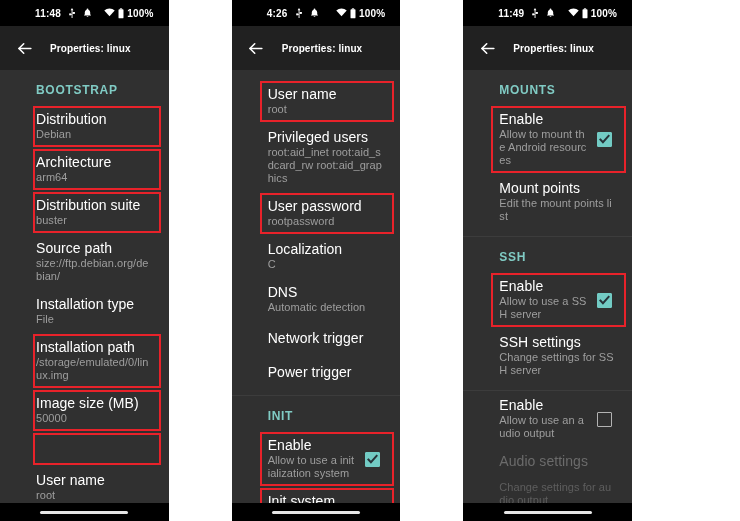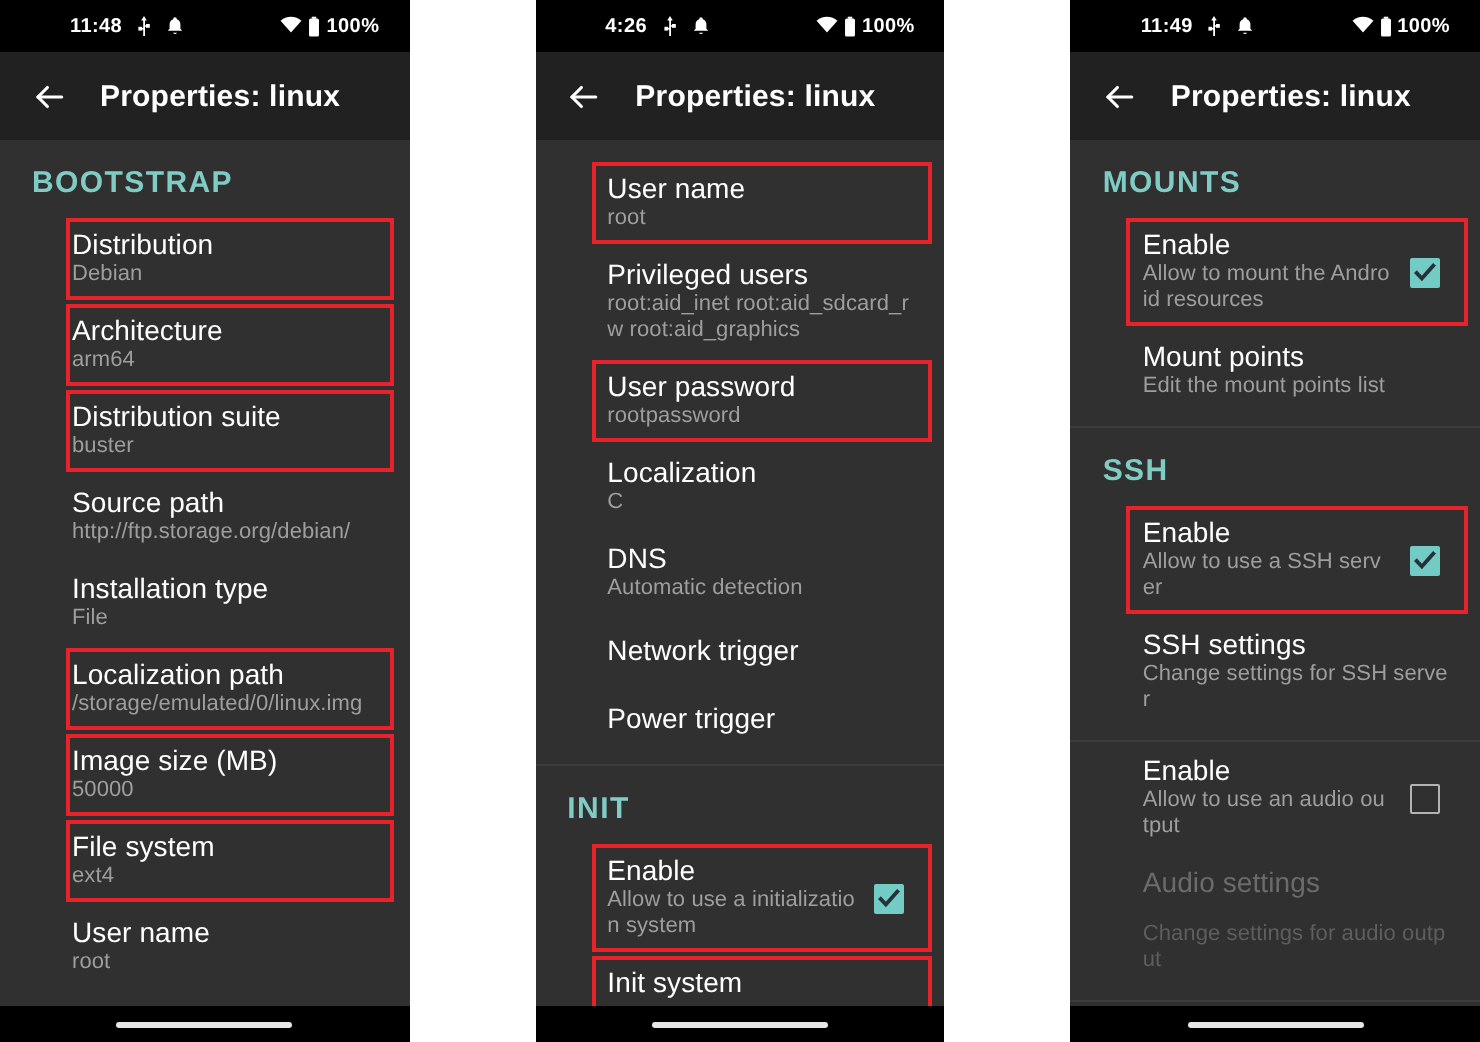--- a/index.html
+++ b/index.html
@@ -4,21 +4,21 @@
 <style>
   * { box-sizing: border-box; margin: 0; padding: 0; }
   html, body {
     width: 740px; height: 521px;
     background: #ffffff;
     font-family: "Liberation Sans", sans-serif;
     overflow: hidden;
   }
   .screens {
     display: flex;
-    width: 740px; height: 521px;
+    width: 632px; height: 521px;
     background: #ffffff;
     gap: 30px;
   }
   .phone {
     width: 245px;
     height: 521px;
     background: #303030;
     position: relative;
     overflow: hidden;
     display: flex;
@@ -55,21 +55,21 @@
     padding-left: 10px;
   }
   .backbtn {
     width: 28px; height: 28px;
     display: flex; align-items: center; justify-content: center;
     color: #ffffff;
     cursor: pointer;
   }
   .apptitle {
     color: #ffffff;
-    font-size: 15px;
+    font-size: 10px;
     font-weight: bold;
     margin-left: 12px;
     letter-spacing: .1px;
   }
 
   
   .content {
     flex: 1 1 auto;
     background: #303030;
     overflow: hidden;
@@ -77,24 +77,24 @@
   }
   .inner { position: relative; }
 
   .section {
     border-bottom: 1px solid #3c3c3c;
     padding-bottom: 6px;
   }
   .section.nosep { border-bottom: none; }
   .sec-title {
     color: #80cbc4;
-    font-size: 15px;
+    font-size: 12px;
     font-weight: bold;
     letter-spacing: .7px;
-    padding: 13px 0 8px 16px;
+    padding: 13px 0 8px 36px;
   }
 
   .item {
     position: relative;
     padding: 7px 16px 7px 36px;
     min-height: 34px;
     display: flex;
     align-items: center;
     cursor: pointer;
   }
@@ -229,48 +229,44 @@
             <div class="item">
               <div class="item-texts">
                 <div class="item-title">Distribution suite</div>
                 <div class="item-sub">buster</div>
               </div>
               <div class="hl"></div>
             </div>
             <div class="item">
               <div class="item-texts">
                 <div class="item-title">Source path</div>
-                <div class="item-sub">http://ftp.storage.org/debian/</div>
+                <div class="item-sub">size://ftp.debian.org/debian/</div>
               </div>
             </div>
             <div class="item">
               <div class="item-texts">
                 <div class="item-title">Installation type</div>
                 <div class="item-sub">File</div>
               </div>
             </div>
             <div class="item">
               <div class="item-texts">
-                <div class="item-title">Localization path</div>
+                <div class="item-title">Installation path</div>
                 <div class="item-sub">/storage/emulated/0/linux.img</div>
               </div>
               <div class="hl"></div>
             </div>
             <div class="item">
               <div class="item-texts">
                 <div class="item-title">Image size (MB)</div>
                 <div class="item-sub">50000</div>
               </div>
               <div class="hl"></div>
             </div>
             <div class="item">
-              <div class="item-texts">
-                <div class="item-title">File system</div>
-                <div class="item-sub">ext4</div>
-              </div>
               <div class="hl"></div>
             </div>
             <div class="item">
               <div class="item-texts">
                 <div class="item-title">User name</div>
                 <div class="item-sub">root</div>
               </div>
             </div>
           </div>
         </div>

